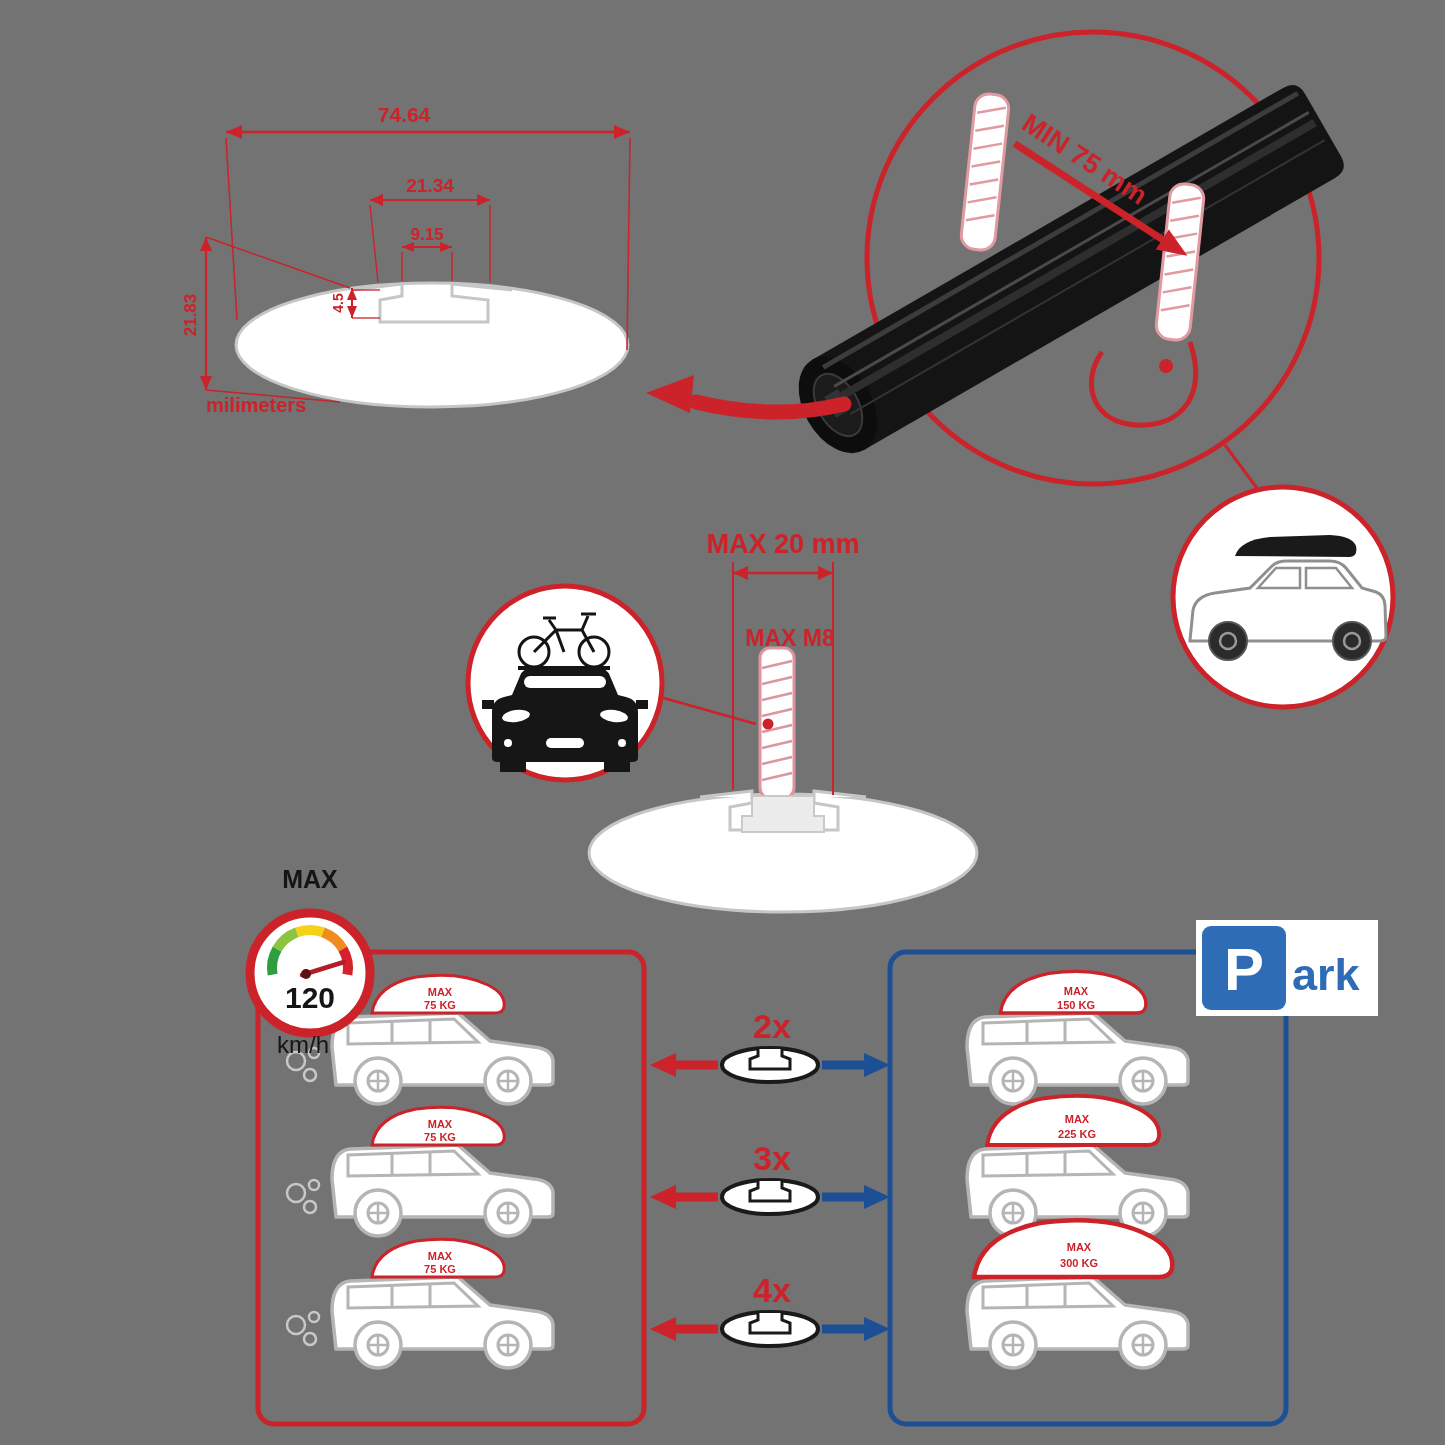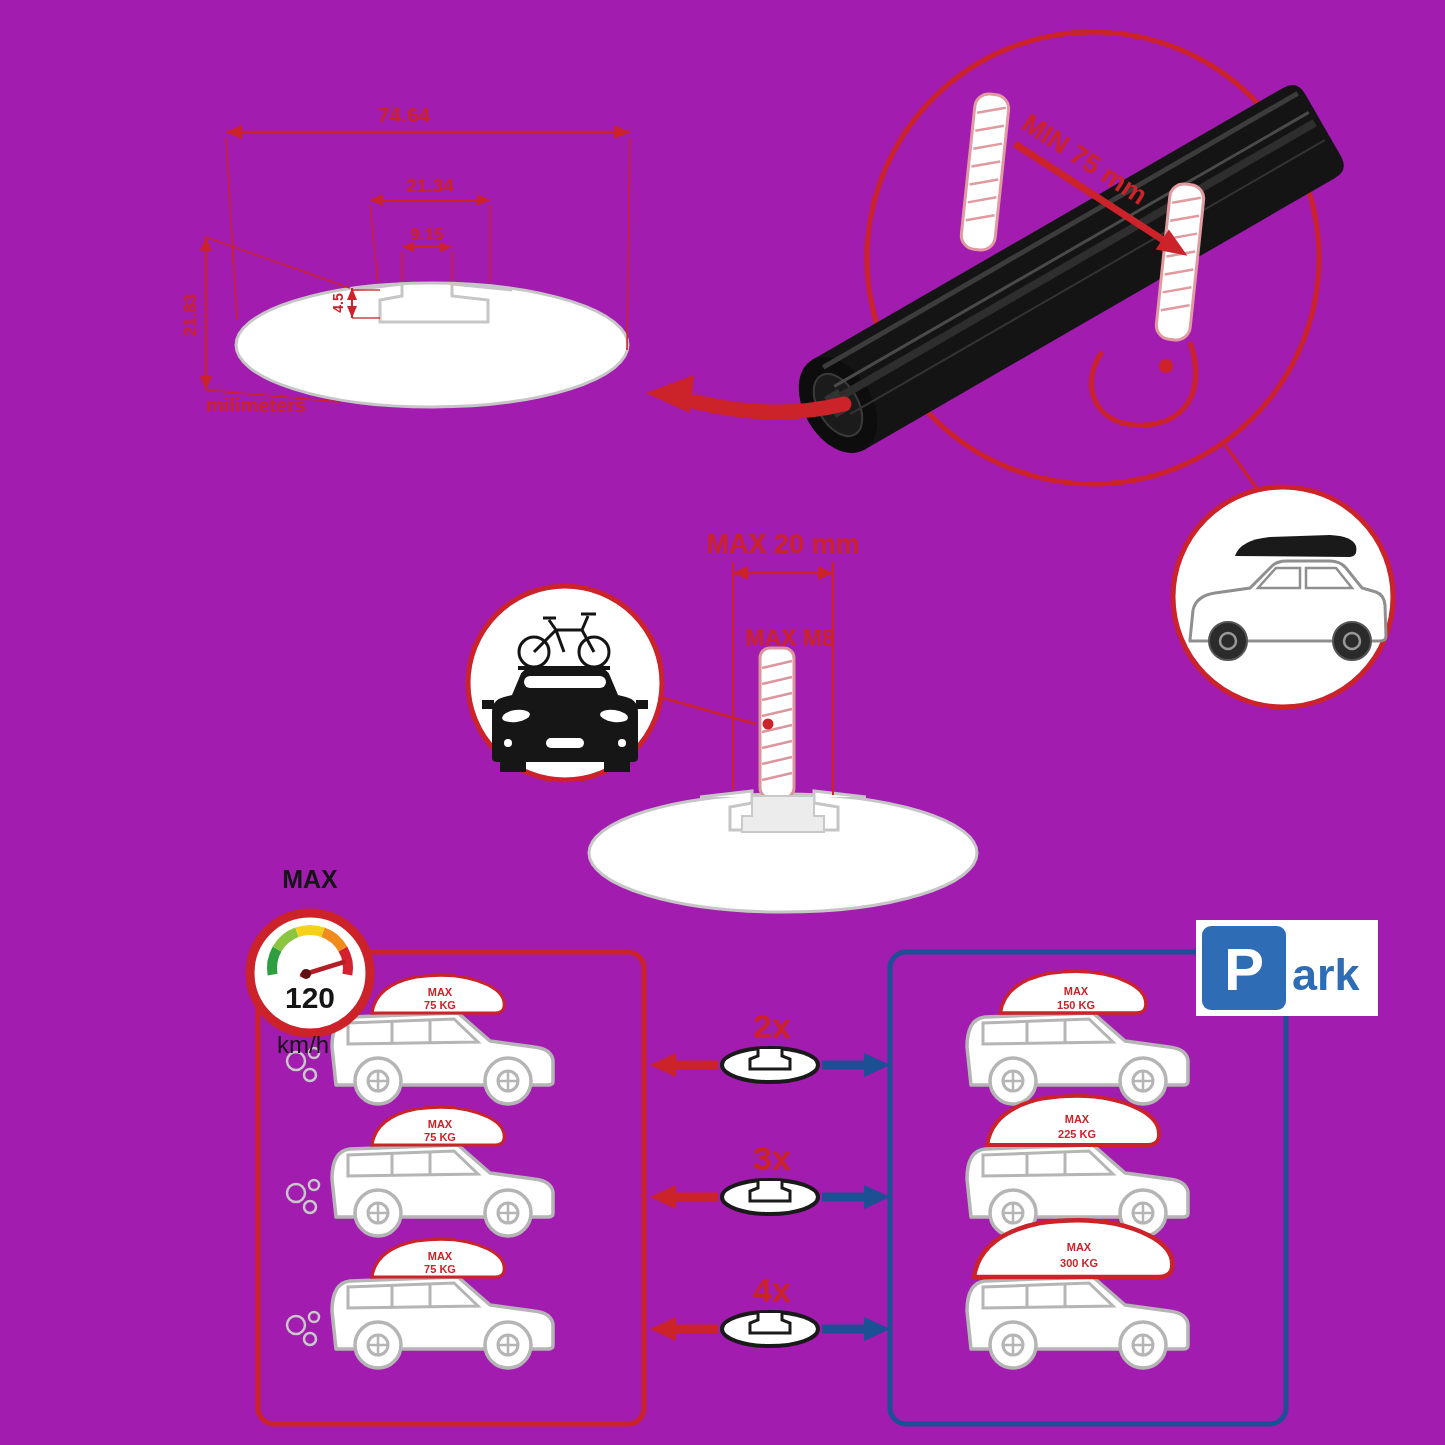--- a/index.html
+++ b/index.html
@@ -1,16 +1,16 @@
 <!DOCTYPE html>
 <html><head>
 <meta charset="utf-8">
 <style>
   html,body{margin:0;padding:0;background:#fff;}
-  .canvas{position:relative;width:1445px;height:1445px;background:#a21caf;overflow:hidden;
+  .canvas{position:relative;width:1445px;height:1445px;background:#737373;overflow:hidden;
           font-family:"Liberation Sans",sans-serif;}
   svg{display:block;}
   text{font-family:"Liberation Sans",sans-serif;}
   .red-t{fill:#cc2229;font-weight:700;}
   .dark-t{fill:#151515;font-weight:700;}
   .blue-t{fill:#2e6db6;font-weight:700;}
   .white-t{fill:#ffffff;font-weight:700;}
   .pod-t{fill:#cc2229;font-weight:700;font-size:11px;}
 </style>
 </head>

